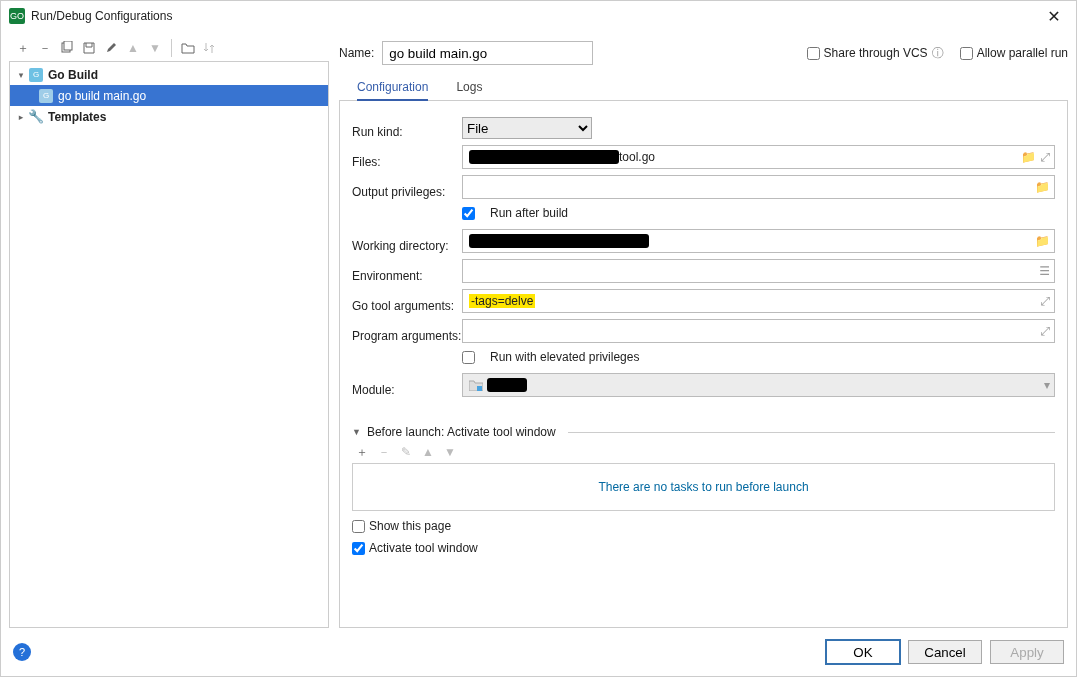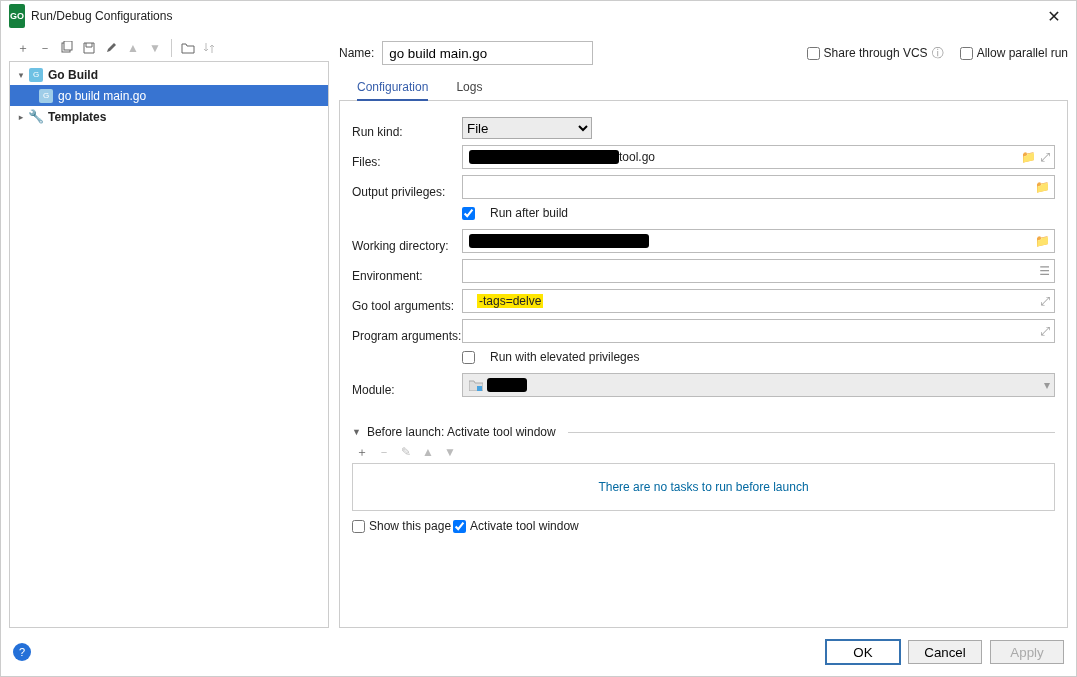--- a/index.html
+++ b/index.html
@@ -1,19 +1,19 @@
 <!DOCTYPE html>
 <html><head>
 <meta charset="utf-8">
 <style>
 * { box-sizing: border-box; margin: 0; padding: 0; }
 body { font-family: "Segoe UI", Tahoma, sans-serif; font-size: 12px; color: #222; background: #fff; }
 .window { width: 1077px; height: 677px; display: flex; flex-direction: column; border: 1px solid #ccc; }
 .titlebar { height: 30px; display: flex; align-items: center; padding: 0 8px; }
-.titlebar .go-logo { width: 16px; height: 24px; background: #15803d; color: #fff; font-size: 9px; font-weight: bold; display: flex; align-items: center; justify-content: center; border-radius: 2px; margin-right: 6px; }
+.titlebar .go-logo { width: 16px; height: 16px; background: #15803d; color: #fff; font-size: 9px; font-weight: normal; display: flex; align-items: center; justify-content: center; border-radius: 2px; margin-right: 6px; }
 .titlebar .title { flex: 1; }
 .titlebar .close { width: 28px; height: 28px; display: flex; align-items: center; justify-content: center; font-size: 16px; cursor: pointer; }
 .body { flex: 1; display: flex; padding: 4px 8px 0 8px; gap: 10px; overflow: hidden; }
 .left { width: 320px; display: flex; flex-direction: column; }
 .toolbar { height: 26px; display: flex; align-items: center; gap: 2px; padding: 0 4px; }
 .toolbar .sep { width: 1px; height: 18px; background: #ccc; margin: 0 4px; }
 .tool-btn { width: 20px; height: 20px; display: flex; align-items: center; justify-content: center; color: #666; cursor: pointer; }
 .tool-btn.disabled { color: #bbb; }
 .tree { flex: 1; border: 1px solid #ccc; overflow: auto; padding-top: 2px; }
 .tree-row { height: 21px; display: flex; align-items: center; padding-left: 4px; cursor: pointer; }
@@ -39,21 +39,21 @@
 .trail-icons { position: absolute; right: 4px; top: 50%; transform: translateY(-50%); display: flex; gap: 4px; color: #999; font-size: 12px; }
 .redacted { display: inline-block; height: 14px; border-radius: 3px; background: #000; }
 .highlight { background: #ffe600; padding: 0 2px; }
 .chk-row { padding-left: 110px; display: flex; align-items: center; gap: 15px; height: 24px; }
 .module-box { height: 24px; border: 1px solid #bbb; width: 100%; background: #ececec; display: flex; align-items: center; padding: 0 6px; position: relative; }
 .before-launch { margin-top: 28px; }
 .bl-header { display:flex; align-items:center; gap:6px; color:#222; margin-bottom:2px; position: relative; }
 .bl-header .line { flex:1; border-top:1px solid #ccc; margin-left:6px; }
 .bl-toolbar { display:flex; gap:2px; align-items:center; height:22px; padding: 2px 0; }
 .bl-box { border:1px solid #ccc; height:48px; display:flex; align-items:center; justify-content:center; color:#0369a1; }
-.footer-checks { display:flex; gap:2px; padding:8px 0 0 0; }
+.footer-checks { display:flex; gap:8px; padding:8px 0 0 0;flex-direction:column; }
 .bottombar { height: 48px; display:flex; align-items:center; padding: 0 12px; gap:8px; }
 .bottombar .help { width:18px; height:18px; border-radius:50%; background:#2470d8; color:#fff; display:flex; align-items:center; justify-content:center; font-size:11px; cursor:pointer; }
 .bottombar .spacer { flex:1; }
 .btn { height: 24px; min-width: 74px; border: 1px solid #aaa; background:#f0f0f0; cursor:pointer; }
 .btn.primary { border:1px solid #3572b0; background:#fff; outline:1px solid #3572b0; }
 .btn.disabled { color:#aaa; }
 svg { display: block; }
 </style>
 </head>
 <body>
@@ -203,21 +203,21 @@
               <span class="trail-icons">
                   <span>☰</span>
                 </span>
             </div>
           </div>
         </div>
 
         <div class="form-row">
           <div class="lbl">Go tool arguments:</div>
           <div class="ctrl">
-            <div class="txt" style="padding-left:14px">
+            <div class="txt" style="padding-left:6px">
               <span class="highlight">-tags=delve</span>
               <span class="trail-icons">
                   <span>⤢</span>
                 </span>
             </div>
           </div>
         </div>
 
 
         <div class="form-row">

